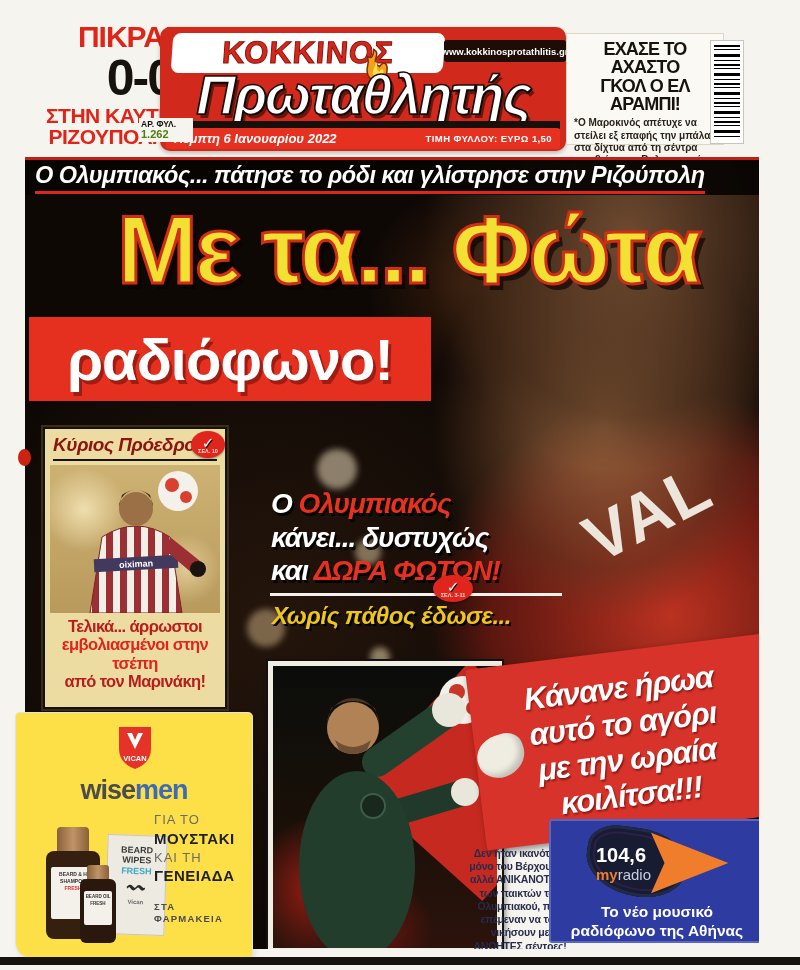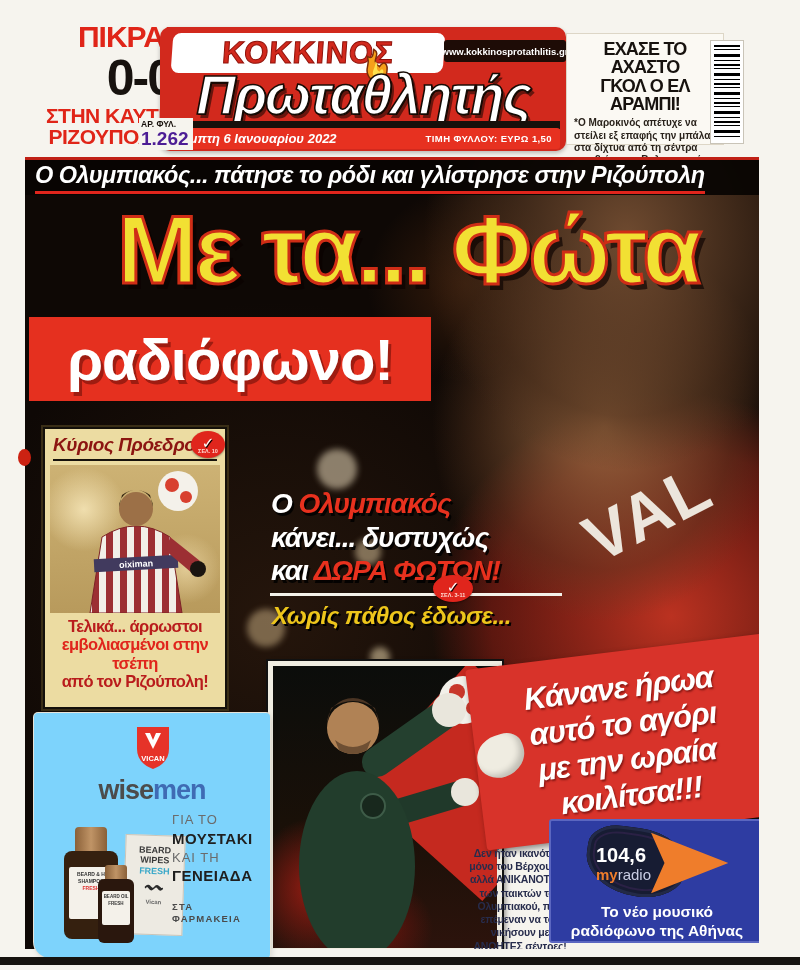--- a/index.html
+++ b/index.html
@@ -27,21 +27,21 @@
               -webkit-text-stroke:1.6px #160a04;
               text-shadow:3px 4px 0 rgba(15,5,0,.55),1px 1px 0 #160a04;}
   .flame{left:196px;top:20px;transform:rotate(-12deg);}
   .mast-blackbar{left:16px;top:94px;width:384px;height:8px;background:#17100b;}
   .datebar{left:6px;top:101px;width:394px;height:21px;background:#e73120;border-radius:3px;
            display:flex;align-items:center;justify-content:space-between;padding:0 8px;box-sizing:border-box;}
   .datebar .d{color:#fff;font-weight:900;font-size:13px;font-style:italic;}
   .datebar .p{color:#fff;font-weight:900;font-size:9.5px;letter-spacing:.4px;}
   .issue{left:139px;top:118px;width:50px;text-align:left;line-height:1;background:#f6f4ee;padding:2px 2px;}
   .issue .a{font-size:8.5px;font-weight:900;color:#17100b;}
-  .issue .b{font-size:19px;font-weight:900;color:#4c1d95;}
+  .issue .b{font-size:11px;font-weight:900;color:#4d7c0f;}
 
   .topright{left:566px;top:33px;width:158px;height:112px;background:#fbf9f3;border:1px solid #ddd6c6;
             box-sizing:border-box;padding:6px 4px 0;text-align:center;}
   .topright .h{color:#17120e;font-weight:900;font-size:18px;line-height:1.02;letter-spacing:-0.8px;}
   .topright .b{margin-top:4px;text-align:left;padding:0 3px;color:#29221b;font-weight:700;
                font-size:10px;line-height:1.22;}
 
   .barcode{left:710px;top:40px;width:32px;height:102px;background:#fff;border:1px solid #c9c4b8;}
   .barcode .lines{position:absolute;inset:4px 3px;background:
      repeating-linear-gradient(180deg,#000 0 2px,#fff 2px 4px,#000 4px 5px,#fff 5px 9px,#000 9px 12px,#fff 12px 15px,#000 15px 16px,#fff 16px 19px);}
@@ -136,21 +136,21 @@
          border-radius:34% 52% 46% 58%;transform:rotate(8deg);
          box-shadow:inset 0 0 0 3px #232a47,inset 0 0 0 6px #171c33,inset 0 0 0 8px #2a2145;}
   .rorange{position:absolute;left:74px;top:4px;width:84px;height:66px;background:#ef7d2b;
            clip-path:polygon(6% 4%,98% 50%,6% 96%,22% 50%);border-radius:8px;}
   .rfreq{position:absolute;left:24px;top:18px;color:#fff;font-weight:900;font-size:20px;letter-spacing:0;}
   .rmy{position:absolute;left:24px;top:40px;font-weight:900;font-size:15px;color:#ef7d2b;}
   .rradio{font-weight:400;color:#c9cde4;}
   .rtag{text-align:center;color:#fff;font-weight:900;font-size:15.5px;line-height:1.2;margin-top:3px;}
 
   
-  .vican{left:34px;top:713px;width:236px;height:245px;background:#7dd3fc;border-radius:4px 4px 4px 16px;
+  .vican{left:16px;top:713px;width:236px;height:245px;background:#fde047;border-radius:4px 4px 4px 16px;
          box-shadow:0 0 0 1px #e6e3d9,2px 3px 6px rgba(0,0,0,.12);overflow:hidden;}
   .vlogo{position:absolute;left:95px;top:10px;width:48px;text-align:center;}
   .wisemen{position:absolute;left:0;top:62px;width:236px;text-align:center;font-size:27px;letter-spacing:-1px;}
   .wisemen .w1{color:#4c4c4c;font-weight:700;}
   .wisemen .w2{color:#3f6bb4;font-weight:900;}
   .vprod{position:absolute;left:12px;top:100px;width:130px;height:132px;}
   .bottle1{position:absolute;left:18px;top:14px;width:54px;height:112px;}
   .cap1{width:32px;height:24px;margin:0 auto;background:linear-gradient(90deg,#8a6038,#c09466,#8a6038);border-radius:4px 4px 0 0;}
   .body1{width:54px;height:88px;background:#35200f;border-radius:8px;position:relative;}
   .label1{position:absolute;left:5px;top:16px;width:44px;height:52px;background:#f4f1ea;border-radius:2px;
@@ -262,21 +262,21 @@
         <path d="M69,42 A17 17 0 0 1 103 42 L100 30 Q86 20 72 30 Z" fill="#32230f"></path>
         <rect x="44" y="92" width="84" height="13" fill="#413a5e" transform="rotate(-3 86 98)"></rect>
         <text x="86" y="102" text-anchor="middle" font-size="9" font-weight="bold" fill="#fff" font-family="Liberation Sans, sans-serif" transform="rotate(-3 86 98)">oiximan</text>
         <path d="M120,72 L150,96 L142,108 L116,86 Z" fill="#9c2f33"></path>
         <circle cx="148" cy="104" r="8" fill="#1a1410"></circle>
       </svg>
     </div>
     <div class="lcap">
       <div class="k">Τελικά... άρρωστοι</div>
       <div class="r">εμβολιασμένοι στην τσέπη</div>
-      <div class="k">από τον Ριζούπολη!</div>
+      <div class="k">από τον Μαρινάκη!</div>
     </div>
   </div>
 
   <div class="abs ccap">
     <div><span class="w">Ο </span><span class="r">Ολυμπιακός</span></div>
     <div class="w">κάνει... δυστυχώς</div>
     <div><span class="w">και </span><span class="r">ΔΩΡΑ ΦΩΤΩΝ!</span></div>
   </div>
 
   <div class="abs wrule"></div>

